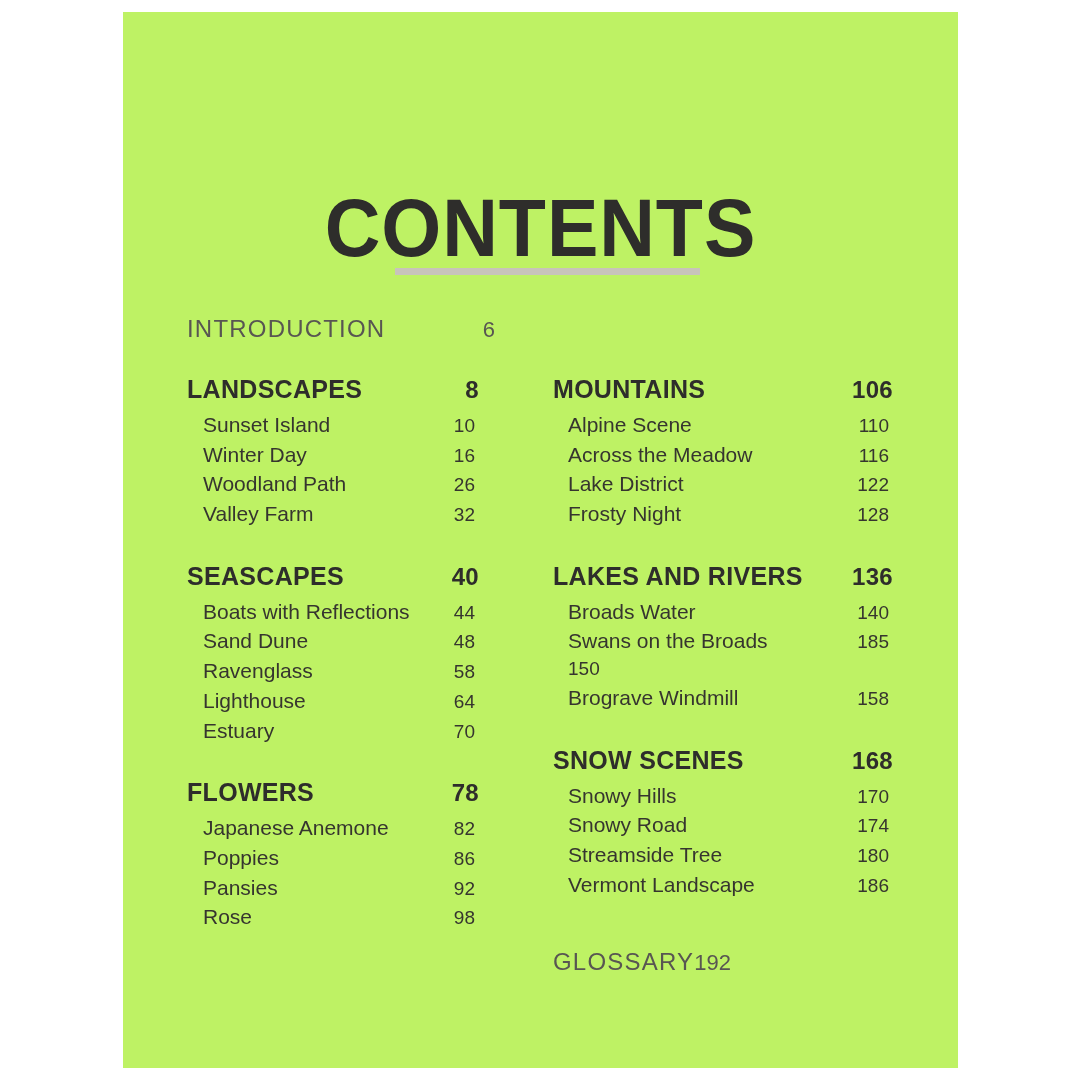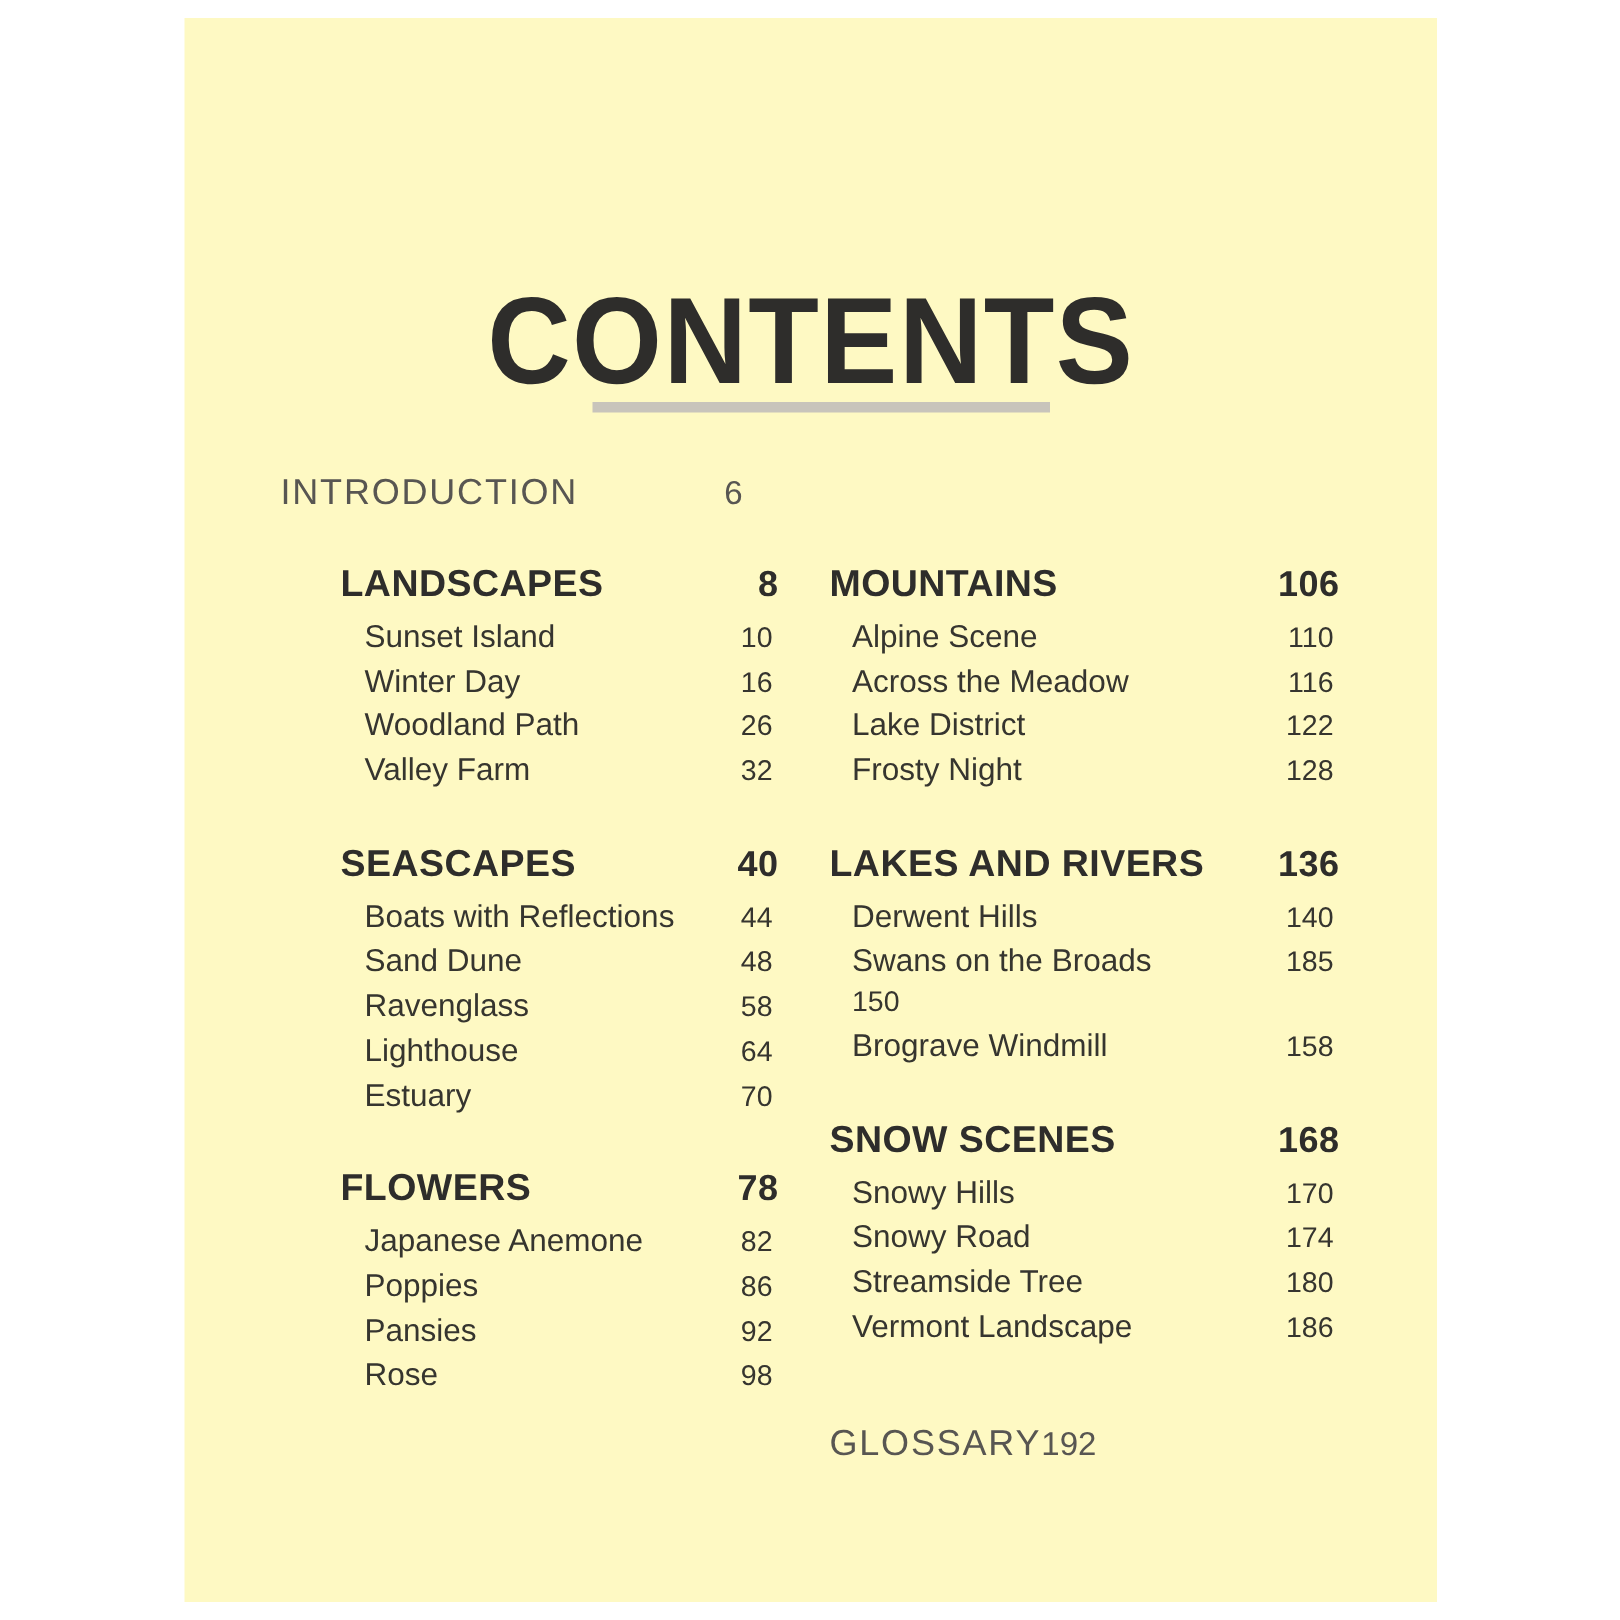--- a/index.html
+++ b/index.html
@@ -12,21 +12,21 @@
     height: 1080px;
     font-family: "Liberation Sans", sans-serif;
     overflow: hidden;
   }
   .page {
     position: absolute;
     left: 123px;
     top: 12px;
     width: 835px;
     height: 1056px;
-    background: #fef9c3;
+    background: #bef264;
   }
   .title-wrap {
     position: absolute;
     left: 0;
     top: 175px;
     width: 835px;
     text-align: center;
   }
   .title {
     display: inline-block;
@@ -71,21 +71,21 @@
     position: absolute;
     left: 0;
     top: 363px;
     width: 835px;
     height: 600px;
   }
   .col {
     position: absolute;
     top: 0;
   }
-  .col-left { left: 64px; width: 310px; margin-left: 40px; }
+  .col-left { left: 64px; width: 310px; }
   .col-right { left: 430px; width: 340px; }
 
   .section { margin-bottom: 34px; }
 
   .sec-head {
     display: flex;
     justify-content: space-between;
     align-items: baseline;
     color: #2e2d2b;
     font-weight: 700;
@@ -250,21 +250,21 @@
           <span class="pg">128</span>
         </div>
       </div>
 
       <div class="section">
         <div class="sec-head">
           <span>LAKES AND RIVERS</span>
           <span class="pg">136</span>
         </div>
         <div class="entry">
-          <span>Derwent Hills</span>
+          <span>Broads Water</span>
           <span class="pg">140</span>
         </div>
         <div class="entry">
           <span>Swans on the Broads</span>
           <span class="pg">185</span>
         </div>
         <div class="entry">
           <span class="pg">150</span>
         </div>
         <div class="entry">

